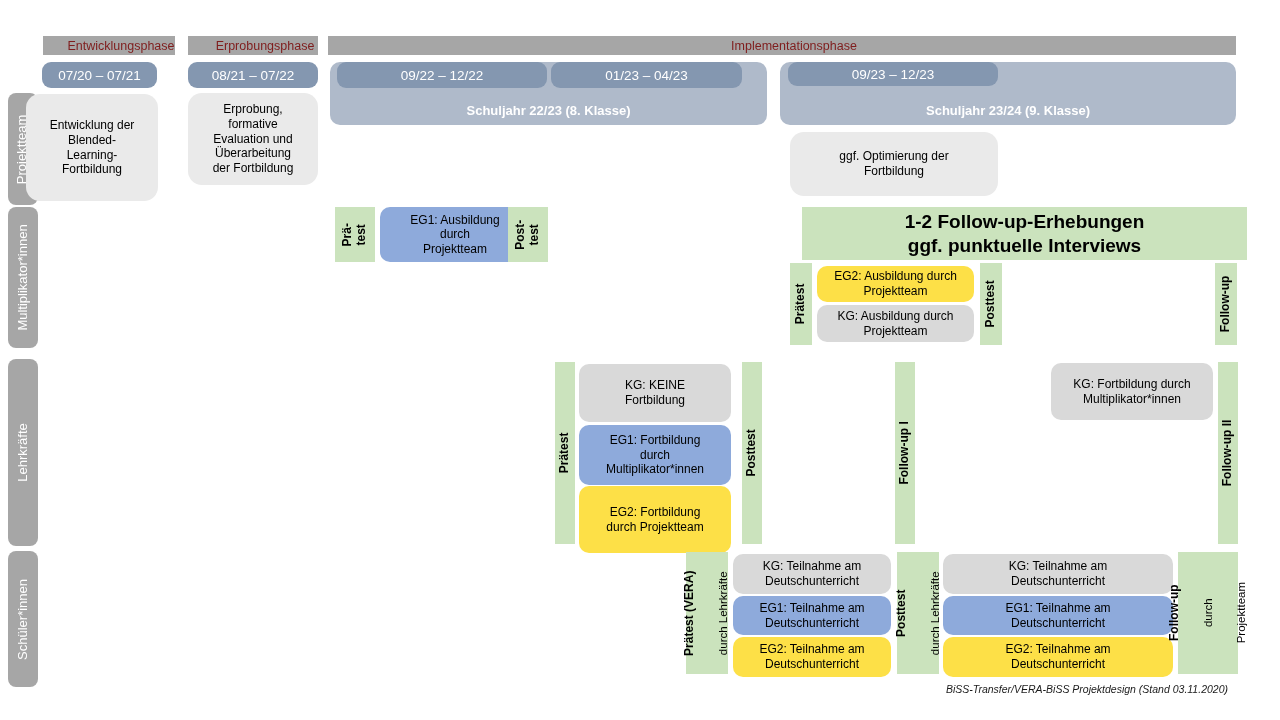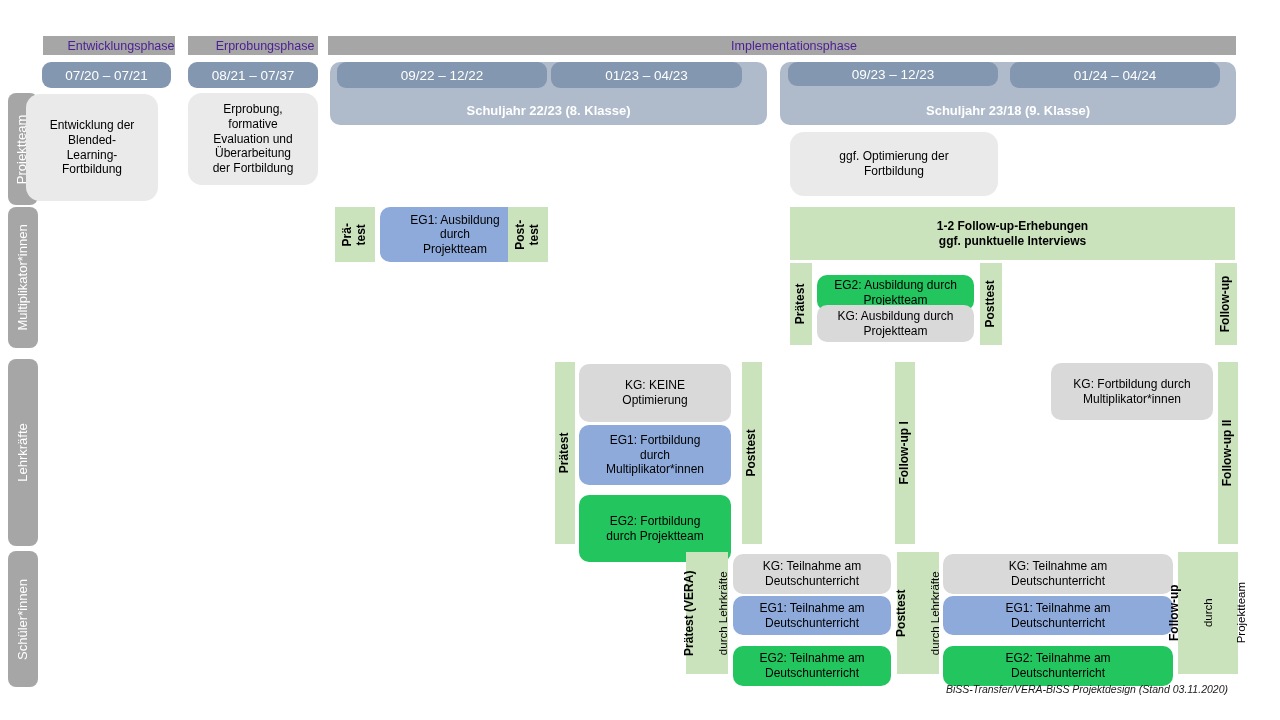--- a/index.html
+++ b/index.html
@@ -3,44 +3,44 @@
 <meta charset="utf-8">
 <style>
   html,body{margin:0;padding:0;background:#fff;}
   #canvas{
     position:relative;width:1280px;height:720px;background:#ffffff;
     font-family:"Liberation Sans",sans-serif;color:#000;overflow:hidden;
   }
   .abs{position:absolute;box-sizing:border-box;}
   
   .phase{
-    background:#A6A6A6;color:#4c1d95;font-size:12.5px;
+    background:#A6A6A6;color:#7f1d1d;font-size:12.5px;
     display:flex;align-items:center;justify-content:center;padding-left:24px;
   }
   
   .datebar{
     background:#8497B0;color:#fff;font-size:13.5px;border-radius:9px;
     display:flex;align-items:center;justify-content:center;
   }
   
   .year{
     background:#AFBACA;border-radius:10px;color:#fff;font-weight:bold;font-size:13px;
     display:flex;align-items:flex-end;justify-content:center;padding-bottom:7px;
   }
   
   .box{
     border-radius:10px;display:flex;align-items:center;justify-content:center;
     text-align:center;white-space:pre-line;font-size:12px;line-height:1.22;
   }
   .ltgray{background:#EAEAEA;border-radius:14px;}
   .kg{background:#D9D9D9;}
   .eg1{background:#8EAADB;}
-  .eg2{background:#22c55e;margin-top:9px;}
+  .eg2{background:#fde047;}
   .green{background:#CBE3BD;border-radius:0;}
-  .banner{font-weight:bold;font-size:12px;}
+  .banner{font-weight:bold;font-size:19px;margin-left:12px;}
   
   .vwrap{
     position:absolute;display:flex;align-items:center;justify-content:center;
     box-sizing:border-box;overflow:visible;
   }
   .vrot{
     flex:none;transform:rotate(-90deg);text-align:center;
     white-space:pre-line;line-height:1.15;
   }
   .gvert{background:#CBE3BD;}
@@ -60,29 +60,28 @@
 <div id="canvas">
 
   <div class="abs phase" style="left:43px;top:36px;width:132px;height:19px">Entwicklungsphase</div>
   <div class="abs phase" style="left:188px;top:36px;width:130px;height:19px">Erprobungsphase</div>
   <div class="abs phase" style="left:328px;top:36px;width:908px;height:19px">Implementationsphase</div>
 
   <div class="abs year" style="left:330px;top:62px;width:437px;height:63px">
     <span>Schuljahr 22/23 (8. Klasse)</span>
   </div>
   <div class="abs year" style="left:780px;top:62px;width:456px;height:63px">
-    <span>Schuljahr 23/18 (9. Klasse)</span>
+    <span>Schuljahr 23/24 (9. Klasse)</span>
   </div>
 
-  <div class="abs datebar" style="left:42px;top:62px;width:129px;height:26px">07/20 – 07/21</div>
-  <div class="abs datebar" style="left:188px;top:62px;width:130px;height:26px">08/21 – 07/37</div>
+  <div class="abs datebar" style="left:42px;top:62px;width:115px;height:26px">07/20 – 07/21</div>
+  <div class="abs datebar" style="left:188px;top:62px;width:130px;height:26px">08/21 – 07/22</div>
   <div class="abs datebar" style="left:337px;top:62px;width:210px;height:26px">09/22 – 12/22</div>
   <div class="abs datebar" style="left:551px;top:62px;width:191px;height:26px">01/23 – 04/23</div>
   <div class="abs datebar" style="left:788px;top:62px;width:210px;height:24px">09/23 – 12/23</div>
-  <div class="abs datebar" style="left:1010px;top:62px;width:210px;height:26px">01/24 – 04/24</div>
 
   <div class="vwrap rowlabel" style="left:8px;top:93px;width:30px;height:112px">
     <div class="vrot">Projektteam</div>
   </div>
   <div class="vwrap rowlabel" style="left:8px;top:207px;width:30px;height:141px">
     <div class="vrot">Multiplikator*innen</div>
   </div>
   <div class="vwrap rowlabel" style="left:8px;top:359px;width:30px;height:187px">
     <div class="vrot">Lehrkräfte</div>
   </div>
@@ -126,21 +125,21 @@
     <div class="vrot">Posttest</div>
   </div>
   <div class="vwrap gvert gv12" style="left:1215px;top:263px;width:22px;height:82px">
     <div class="vrot">Follow-up</div>
   </div>
 
   <div class="vwrap gvert gv12" style="left:555px;top:362px;width:20px;height:182px">
     <div class="vrot">Prätest</div>
   </div>
   <div class="abs box kg" style="left:579px;top:364px;width:152px;height:58px">KG: KEINE
-Optimierung</div>
+Fortbildung</div>
   <div class="abs box eg1" style="left:579px;top:425px;width:152px;height:60px">EG1: Fortbildung
 durch
 Multiplikator*innen</div>
   <div class="abs box eg2" style="left:579px;top:486px;width:152px;height:67px">EG2: Fortbildung
 durch Projektteam</div>
   <div class="vwrap gvert gv12" style="left:742px;top:362px;width:20px;height:182px">
     <div class="vrot">Posttest</div>
   </div>
   <div class="vwrap gvert gv12" style="left:895px;top:362px;width:20px;height:182px">
     <div class="vrot">Follow-up I</div>

